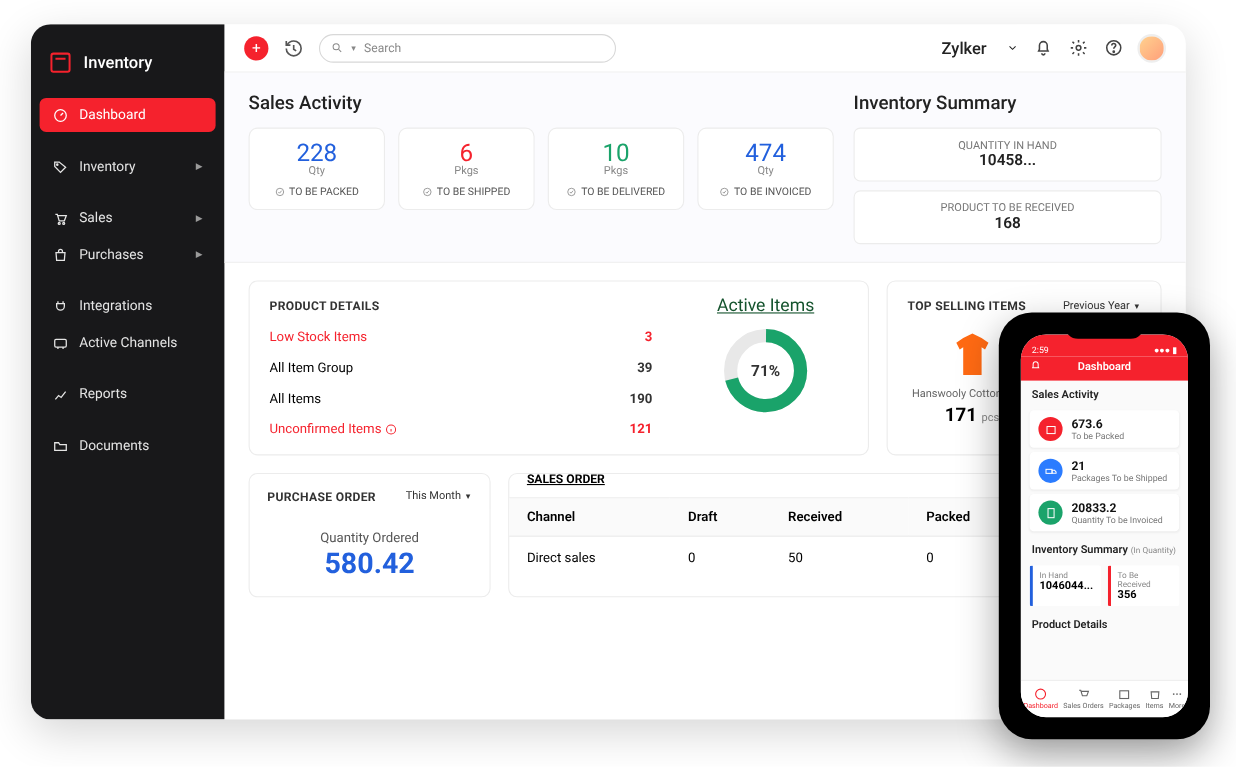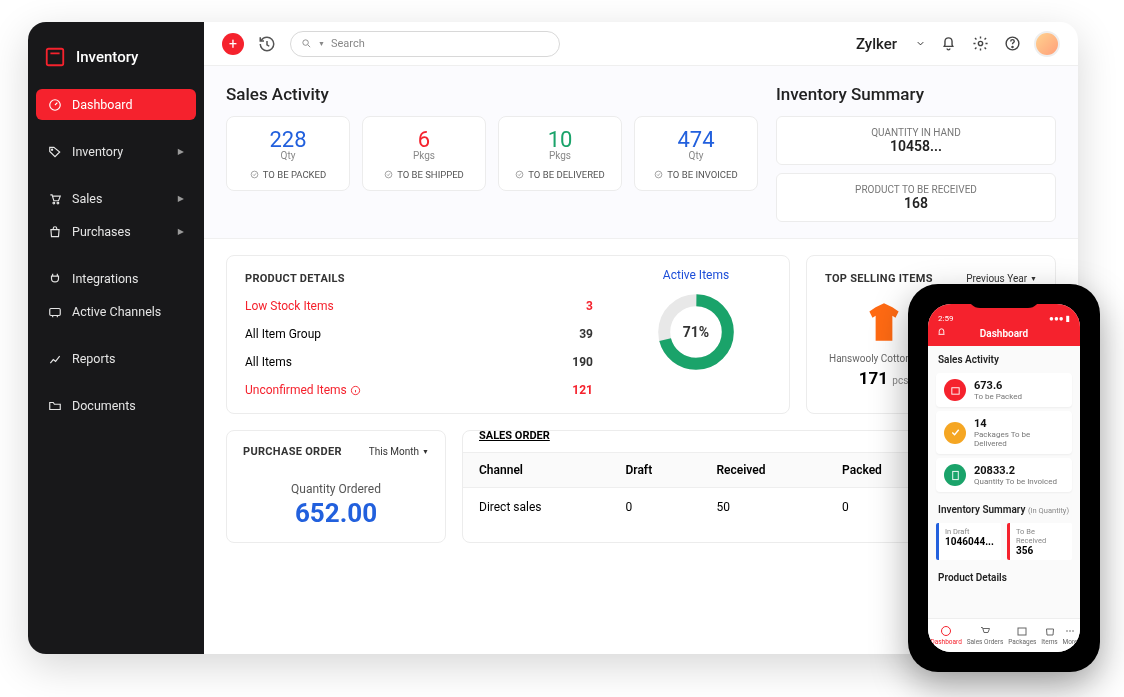--- a/index.html
+++ b/index.html
@@ -47,21 +47,21 @@
 .cards-row{display:flex;gap:16px;padding:16px 22px 0 22px;}
 .card{background:#fff;border:1px solid #ececec;border-radius:8px;padding:16px 18px;}
 .card-title{font-size:11px;font-weight:700;letter-spacing:.3px;color:#333;}
 .pd-card{flex:1;display:flex;gap:28px;}
 .pd-list{flex:1;}
 .pd-row{display:flex;justify-content:space-between;font-size:12px;margin-top:14px;}
 .pd-row.red{color:#f5222d;}
 .pd-row .v{font-weight:700;color:#333;}
 .pd-row.red .v{color:#f5222d;}
 .active-items{width:150px;text-align:center;}
-.active-items .ait{font-size:12px;color:#1d4ed8;margin-top:-4px;margin-bottom:8px;}
+.active-items .ait{font-size:16px;color:#14532d;margin-top:-4px;margin-bottom:8px;text-decoration:underline;}
 .donut{width:84px;height:84px;margin:0 auto;}
 .ts-card{flex:1;display:flex;flex-direction:column;}
 .ts-head{display:flex;justify-content:space-between;align-items:center;}
 .period{font-size:10px;color:#333;display:flex;align-items:center;gap:3px;}
 .ts-body{display:flex;gap:12px;margin-top:10px;}
 .ts-item{flex:1;text-align:center;border-right:1px solid #eee;padding:0 4px;}
 .ts-item:last-child{border-right:none;}
 .ts-img{height:54px;display:flex;align-items:center;justify-content:center;}
 .ts-name{font-size:10px;color:#666;margin-top:4px;white-space:nowrap;overflow:hidden;text-overflow:ellipsis;}
 .ts-val{font-size:17px;font-weight:700;margin-top:4px;}
@@ -362,21 +362,21 @@
       <div class="cards-row2">
         <div class="po-card">
           <div class="po-head">
             <div class="card-title">PURCHASE ORDER</div>
             <div class="period">
                 <span>This Month</span> 
                 <span style="font-size:7px">▼</span>
               </div>
           </div>
           <div class="po-q">Quantity Ordered</div>
-          <div class="po-v">652.00</div>
+          <div class="po-v">580.42</div>
         </div>
         <div class="so-card">
           <div class="so-title"></div>
           <div class="so-title" style="margin-top:-26px">SALES ORDER</div>
           <table>
             <thead>
                 <tr>
               <th>Channel</th>
               <th>Draft</th>
               <th>Received</th>
@@ -421,46 +421,47 @@
             <svg width="11" height="11" viewBox="0 0 24 24" fill="none" stroke="#fff" stroke-width="2">
               <rect x="4" y="6" width="16" height="14"></rect>
             </svg>
           </div>
           <div>
             <div class="pv">673.6</div>
             <div class="pl">To be Packed</div>
           </div>
         </div>
       <div class="p-row">
-          <div class="p-ico" style="background:#f5a623">
-            <svg width="11" height="11" viewBox="0 0 24 24" fill="none" stroke="#fff" stroke-width="3">
-              <path d="M5 12l5 5 9-11"></path>
+          <div class="p-ico" style="background:#2b7cff">
+            <svg width="11" height="11" viewBox="0 0 24 24" fill="none" stroke="#fff" stroke-width="2">
+              <rect x="2" y="8" width="12" height="8"></rect>
+              <path d="M14 10h5l3 3v3h-8z"></path>
             </svg>
           </div>
           <div>
-            <div class="pv">14</div>
-            <div class="pl">Packages To be Delivered</div>
+            <div class="pv">21</div>
+            <div class="pl">Packages To be Shipped</div>
           </div>
         </div>
       <div class="p-row">
           <div class="p-ico" style="background:#1aa36a">
             <svg width="11" height="11" viewBox="0 0 24 24" fill="none" stroke="#fff" stroke-width="2">
               <rect x="6" y="3" width="12" height="18"></rect>
             </svg>
           </div>
           <div>
             <div class="pv">20833.2</div>
             <div class="pl">Quantity To be Invoiced</div>
           </div>
         </div>
 
       <div class="p-sec"><span>Inventory Summary</span> <span style="font-weight:400;font-size:7.5px;color:#888">(In Quantity)</span></div>
       <div class="p-inv">
         <div class="cell">
-            <div class="cl">In Draft</div>
+            <div class="cl">In Hand</div>
             <div class="cv">1046044...</div>
           </div>
         <div class="cell red">
             <div class="cl">To Be Received</div>
             <div class="cv">356</div>
           </div>
       </div>
       <div class="p-sec">Product Details</div>
     </div>
     <div class="p-tab">

